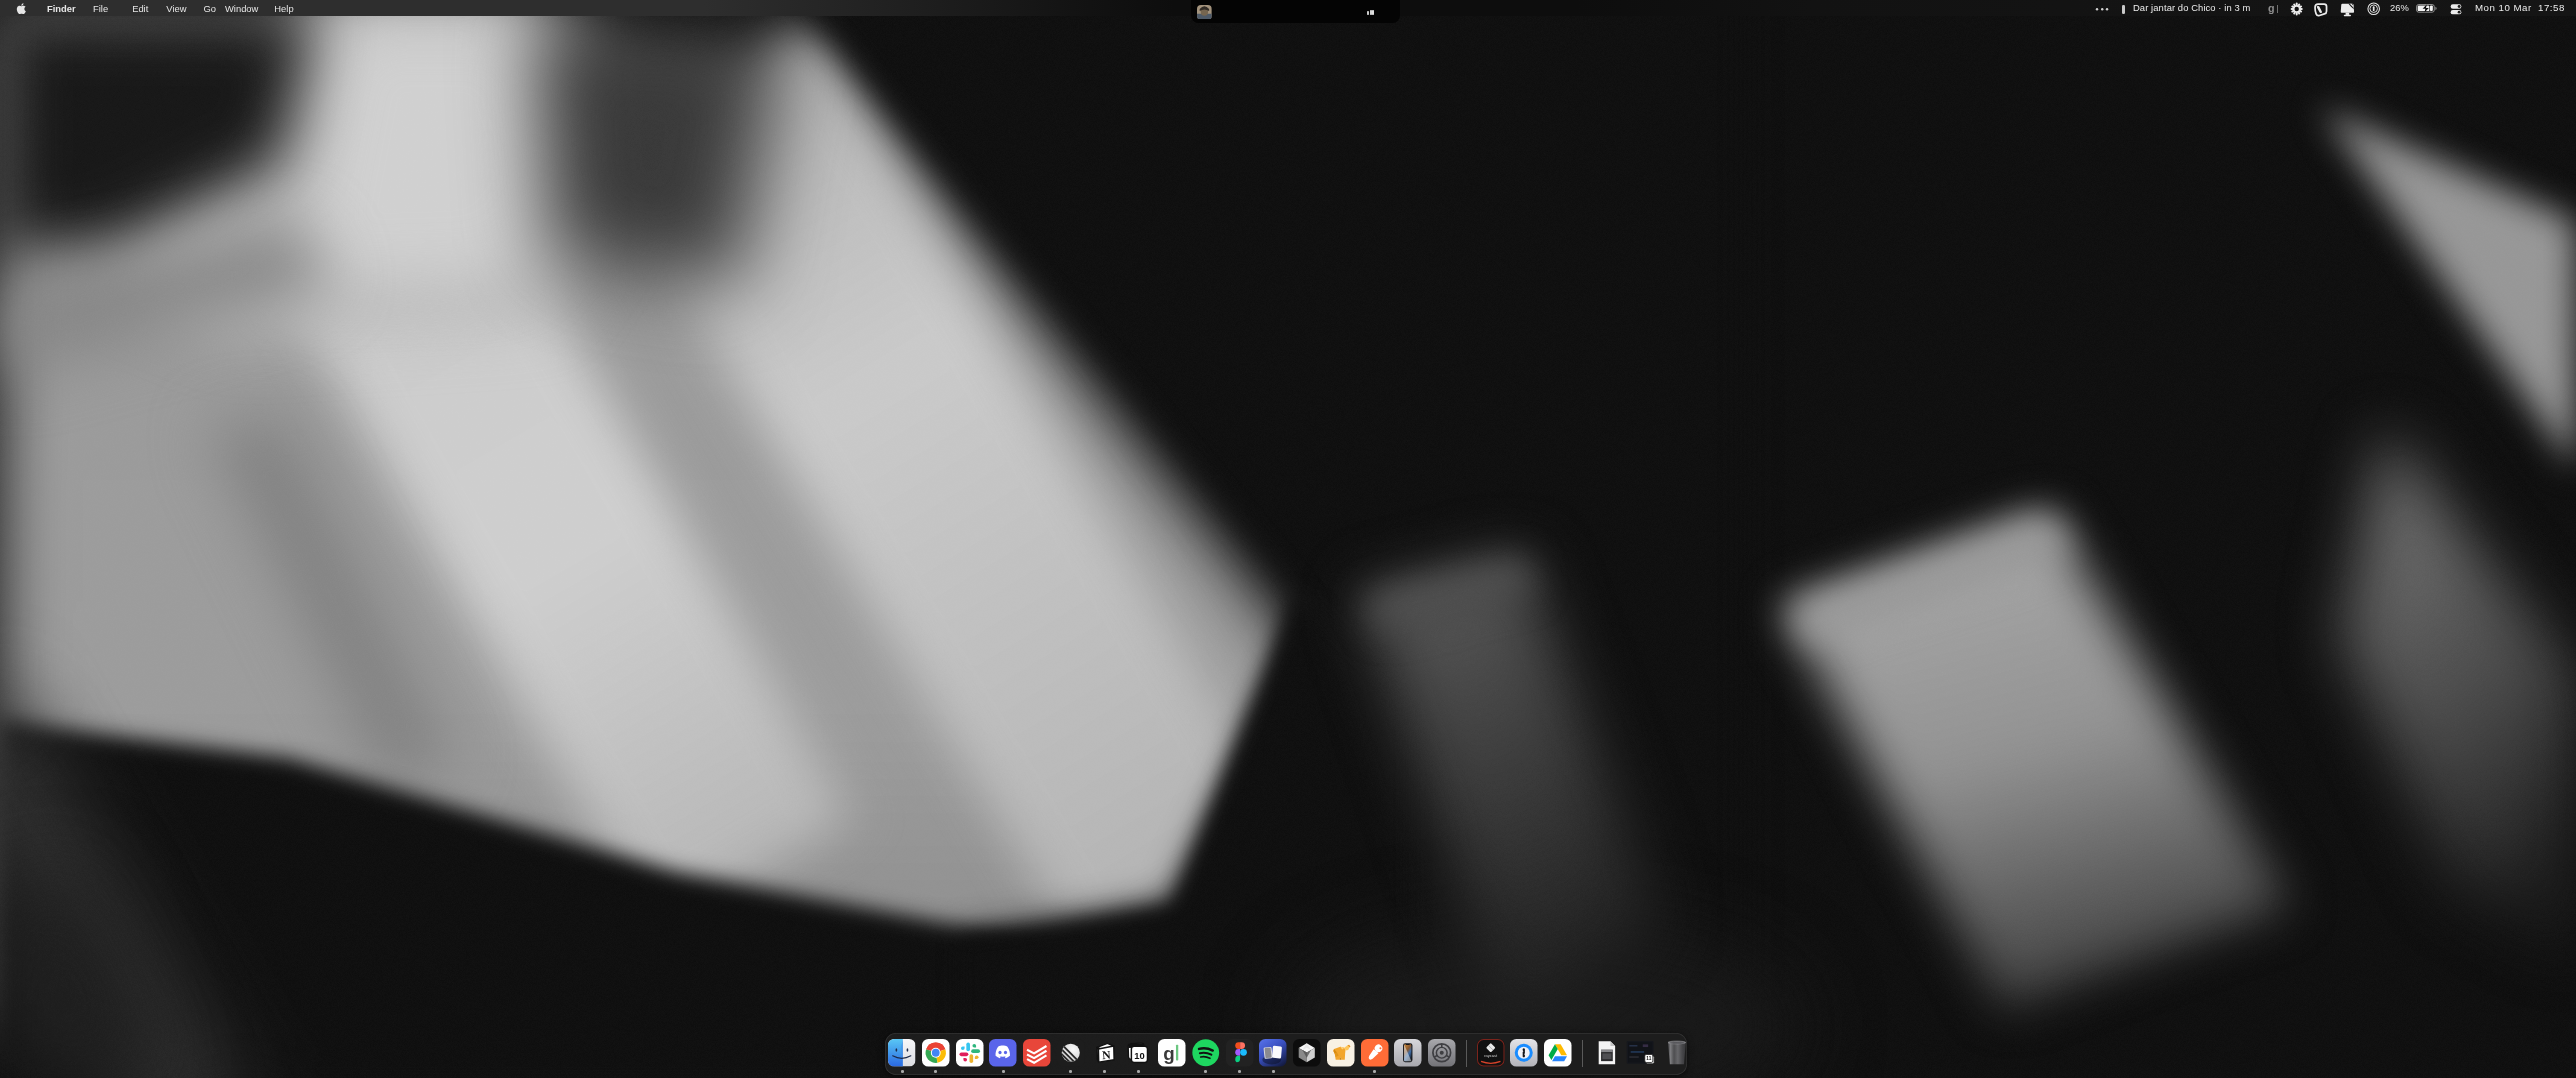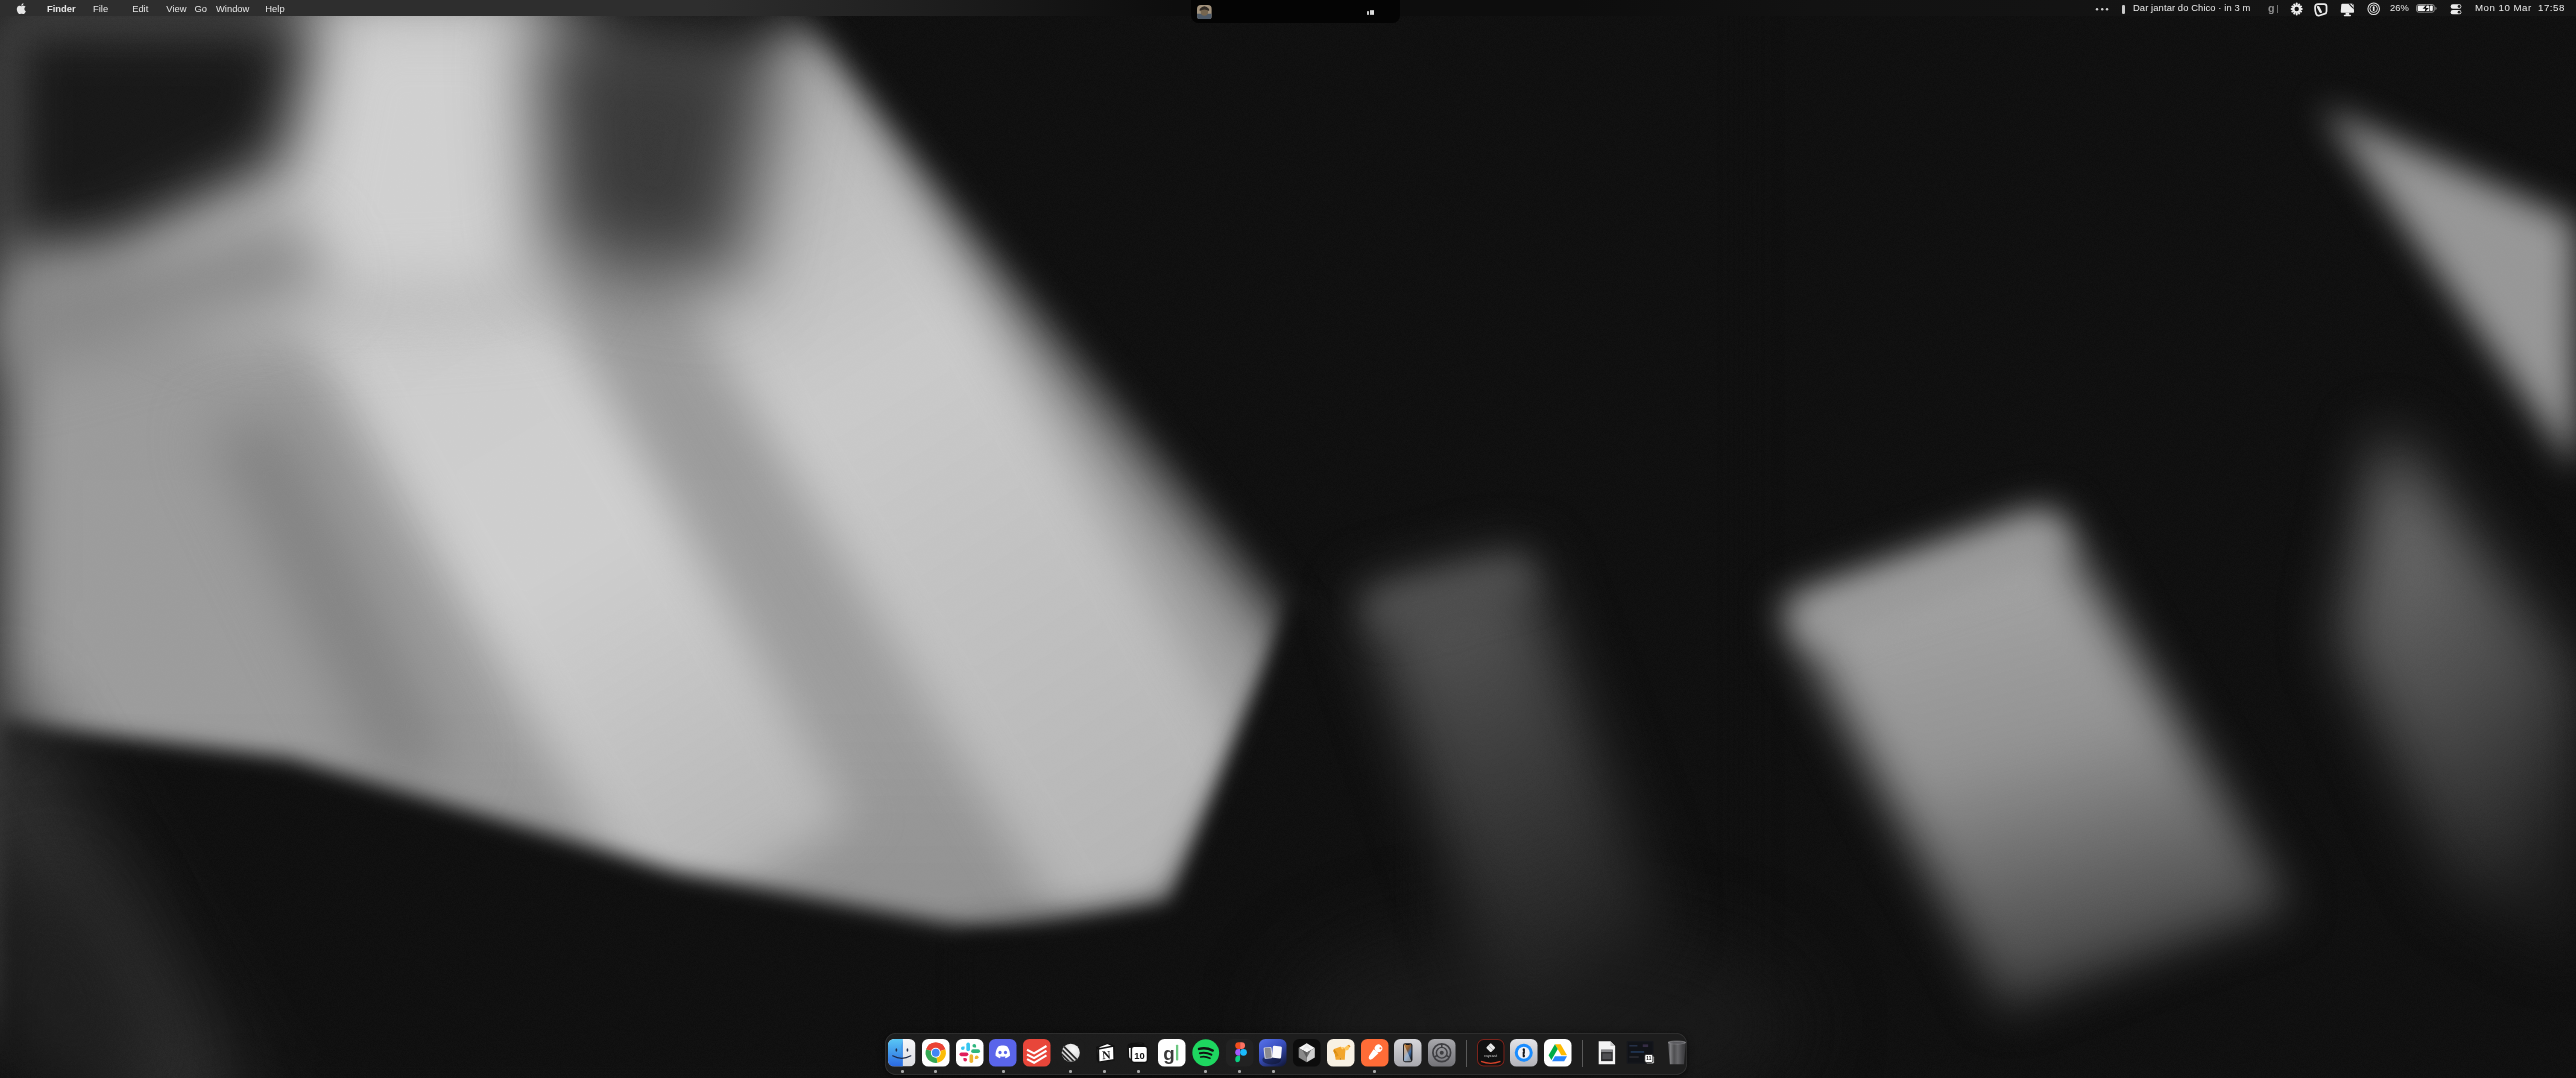--- a/index.html
+++ b/index.html
@@ -104,21 +104,21 @@
 </div>
 
 <div class="abs" style="left:0;top:0;height:16px;display:flex;align-items:center;color:#e6e6e6;font-size:9.4px;">
   <svg class="abs" style="left:16px;top:2.7px" width="10" height="11.4" viewBox="0 0 15 17">
     <path fill="#e6e6e6" d="M12.52 8.9c0-2.1 1.72-3.1 1.8-3.15-.98-1.43-2.5-1.63-3.04-1.65-1.3-.13-2.53.76-3.19.76-.65 0-1.67-.74-2.74-.72-1.41.02-2.71.82-3.44 2.08-1.47 2.54-.38 6.3 1.06 8.36.7 1.01 1.53 2.14 2.62 2.1 1.05-.04 1.45-.68 2.72-.68s1.63.68 2.74.66c1.13-.02 1.85-1.03 2.54-2.04.8-1.17 1.13-2.3 1.15-2.36-.03-.01-2.2-.85-2.22-3.36zM10.43 2.8c.58-.7.97-1.67.86-2.64-.83.03-1.84.56-2.44 1.25-.53.62-1 1.6-.88 2.55.93.07 1.88-.47 2.46-1.16z"></path>
   </svg>
   <b style="margin-left:47px;">Finder</b>
   <span style="margin-left:17.4px;">File</span>
   <span style="margin-left:24px;">Edit</span>
   <span style="margin-left:18px;text-align:right;">View</span>
-  <span style="margin-left:8px;">Go</span>
+  <span style="margin-left:17px;">Go</span>
   <span style="margin-left:9px;">Window</span>
   <span style="margin-left:16px;">Help</span>
 </div>
 
 <div id="rightbar">
 
   <svg class="abs" style="left:2094px;top:6.7px" width="17.4" height="4.7" viewBox="0 0 26 7">
     <circle cx="4.5" cy="3.4" r="1.8" fill="#d0d0d0"></circle>
       <circle cx="12.3" cy="3.4" r="1.8" fill="#d0d0d0"></circle>
       <circle cx="19.5" cy="3.4" r="1.8" fill="#d0d0d0"></circle>

